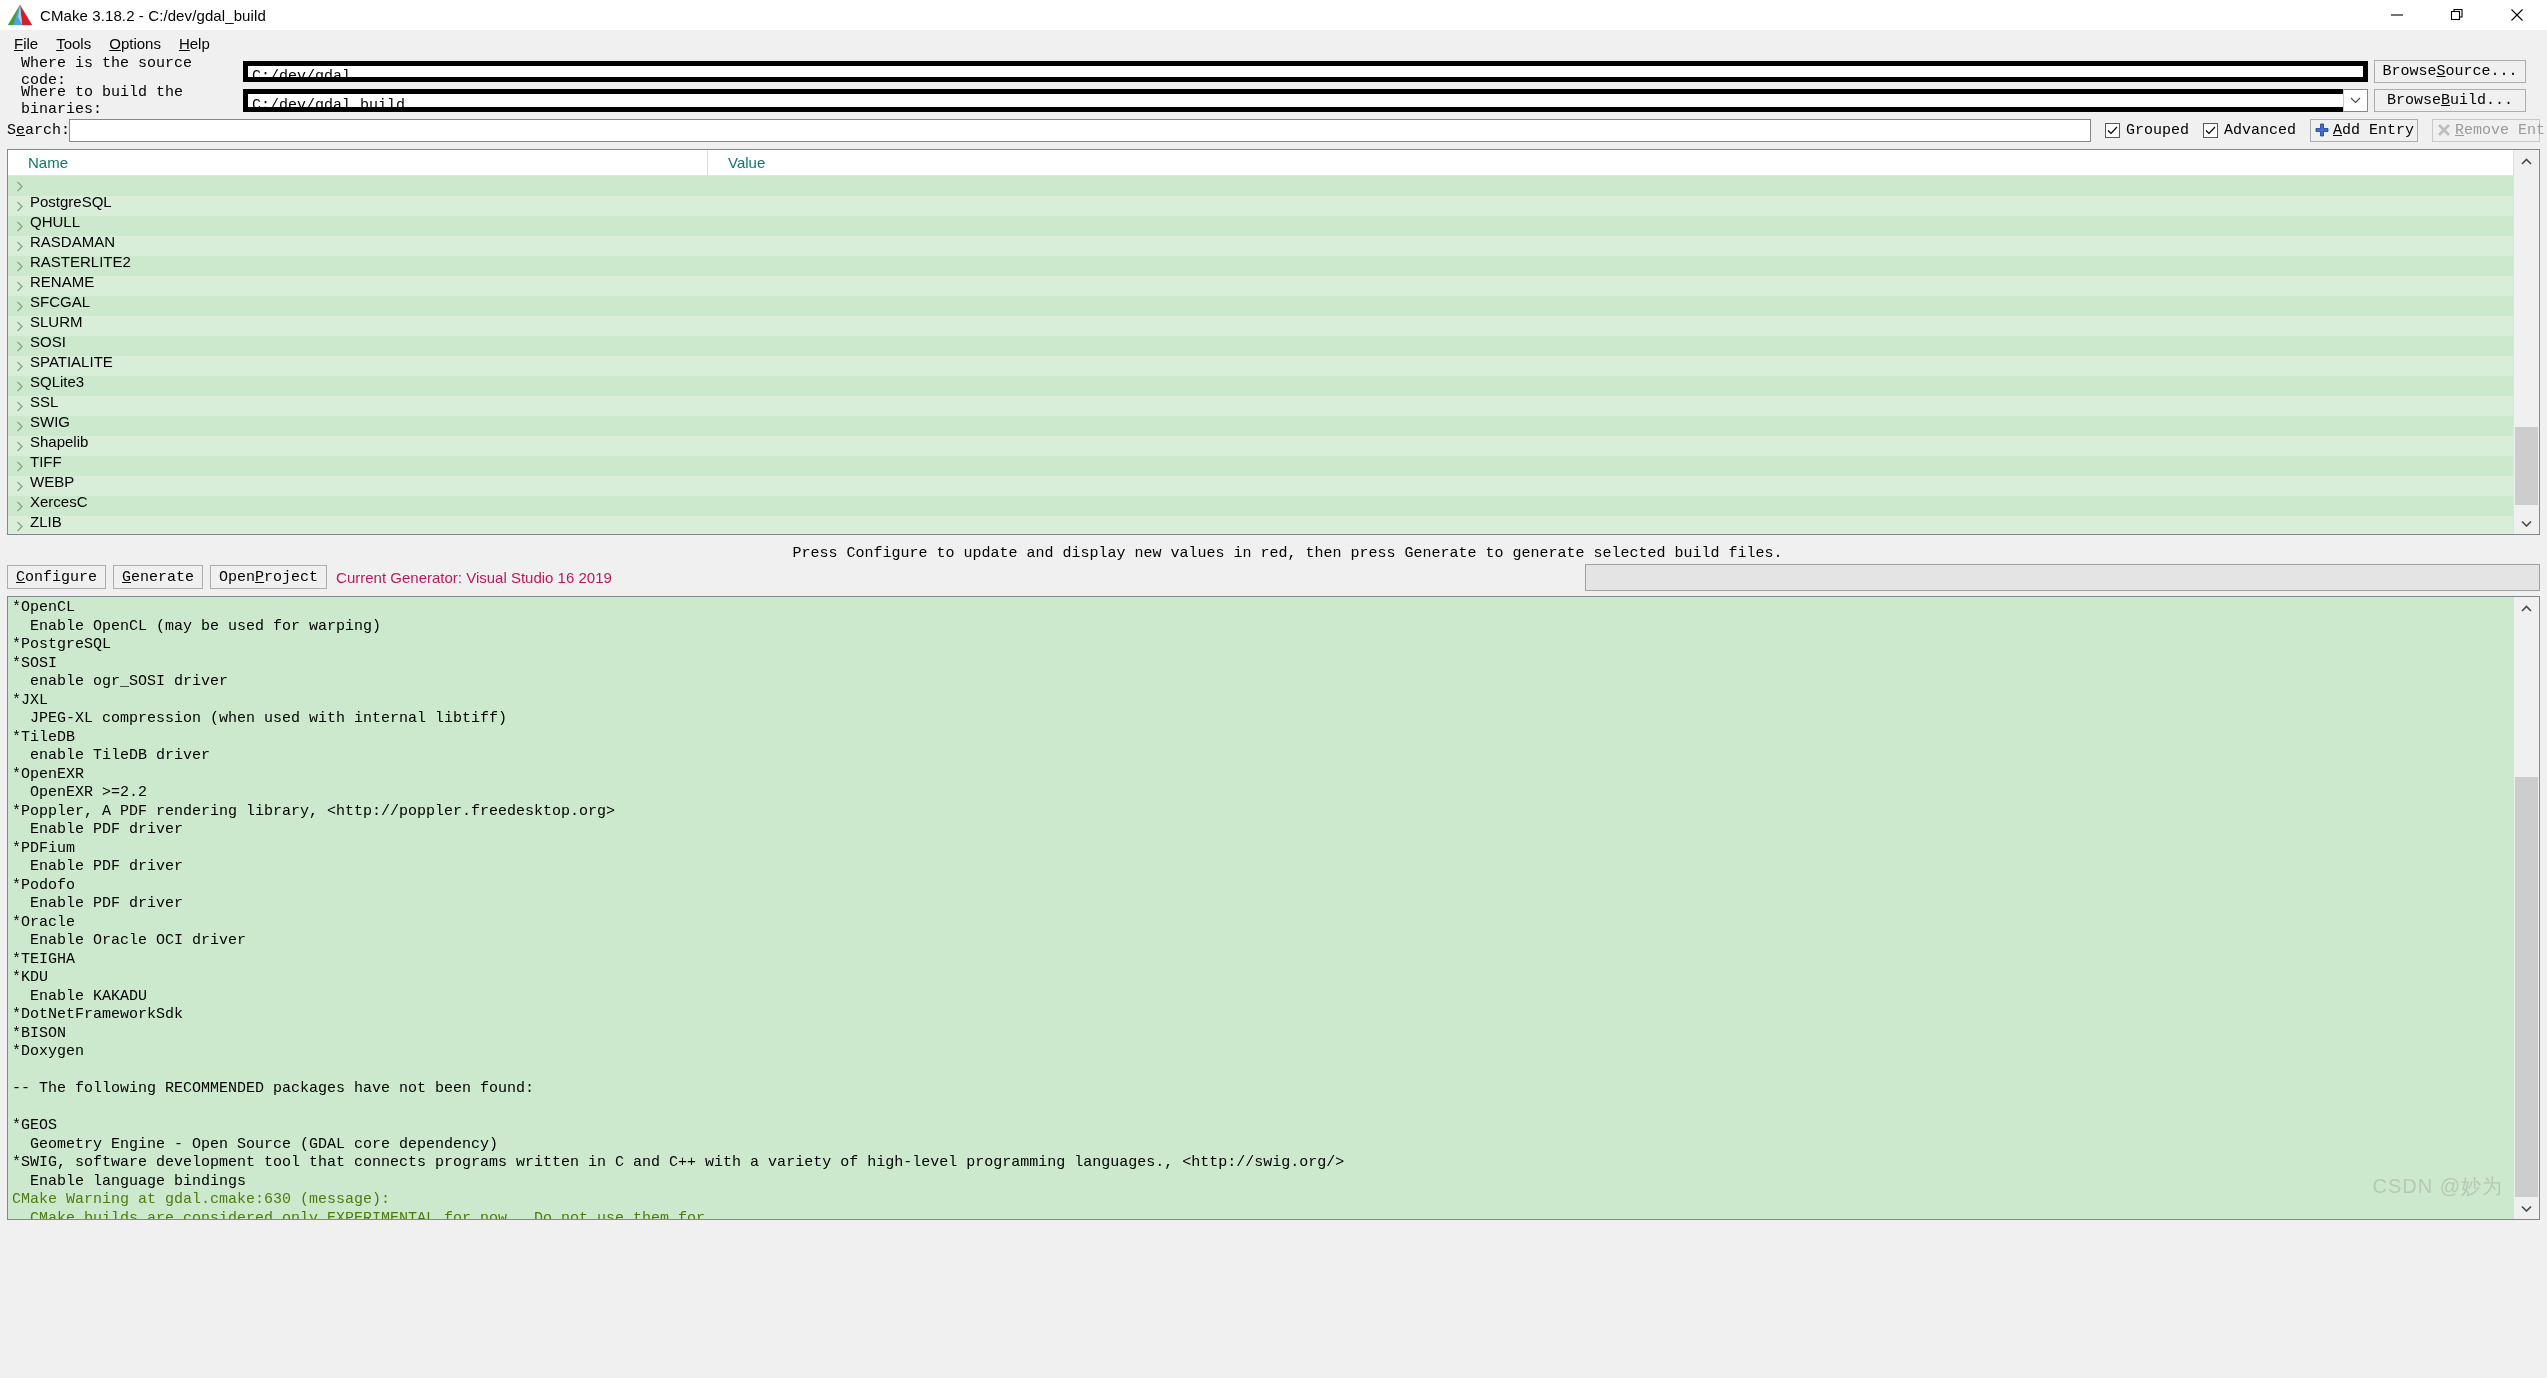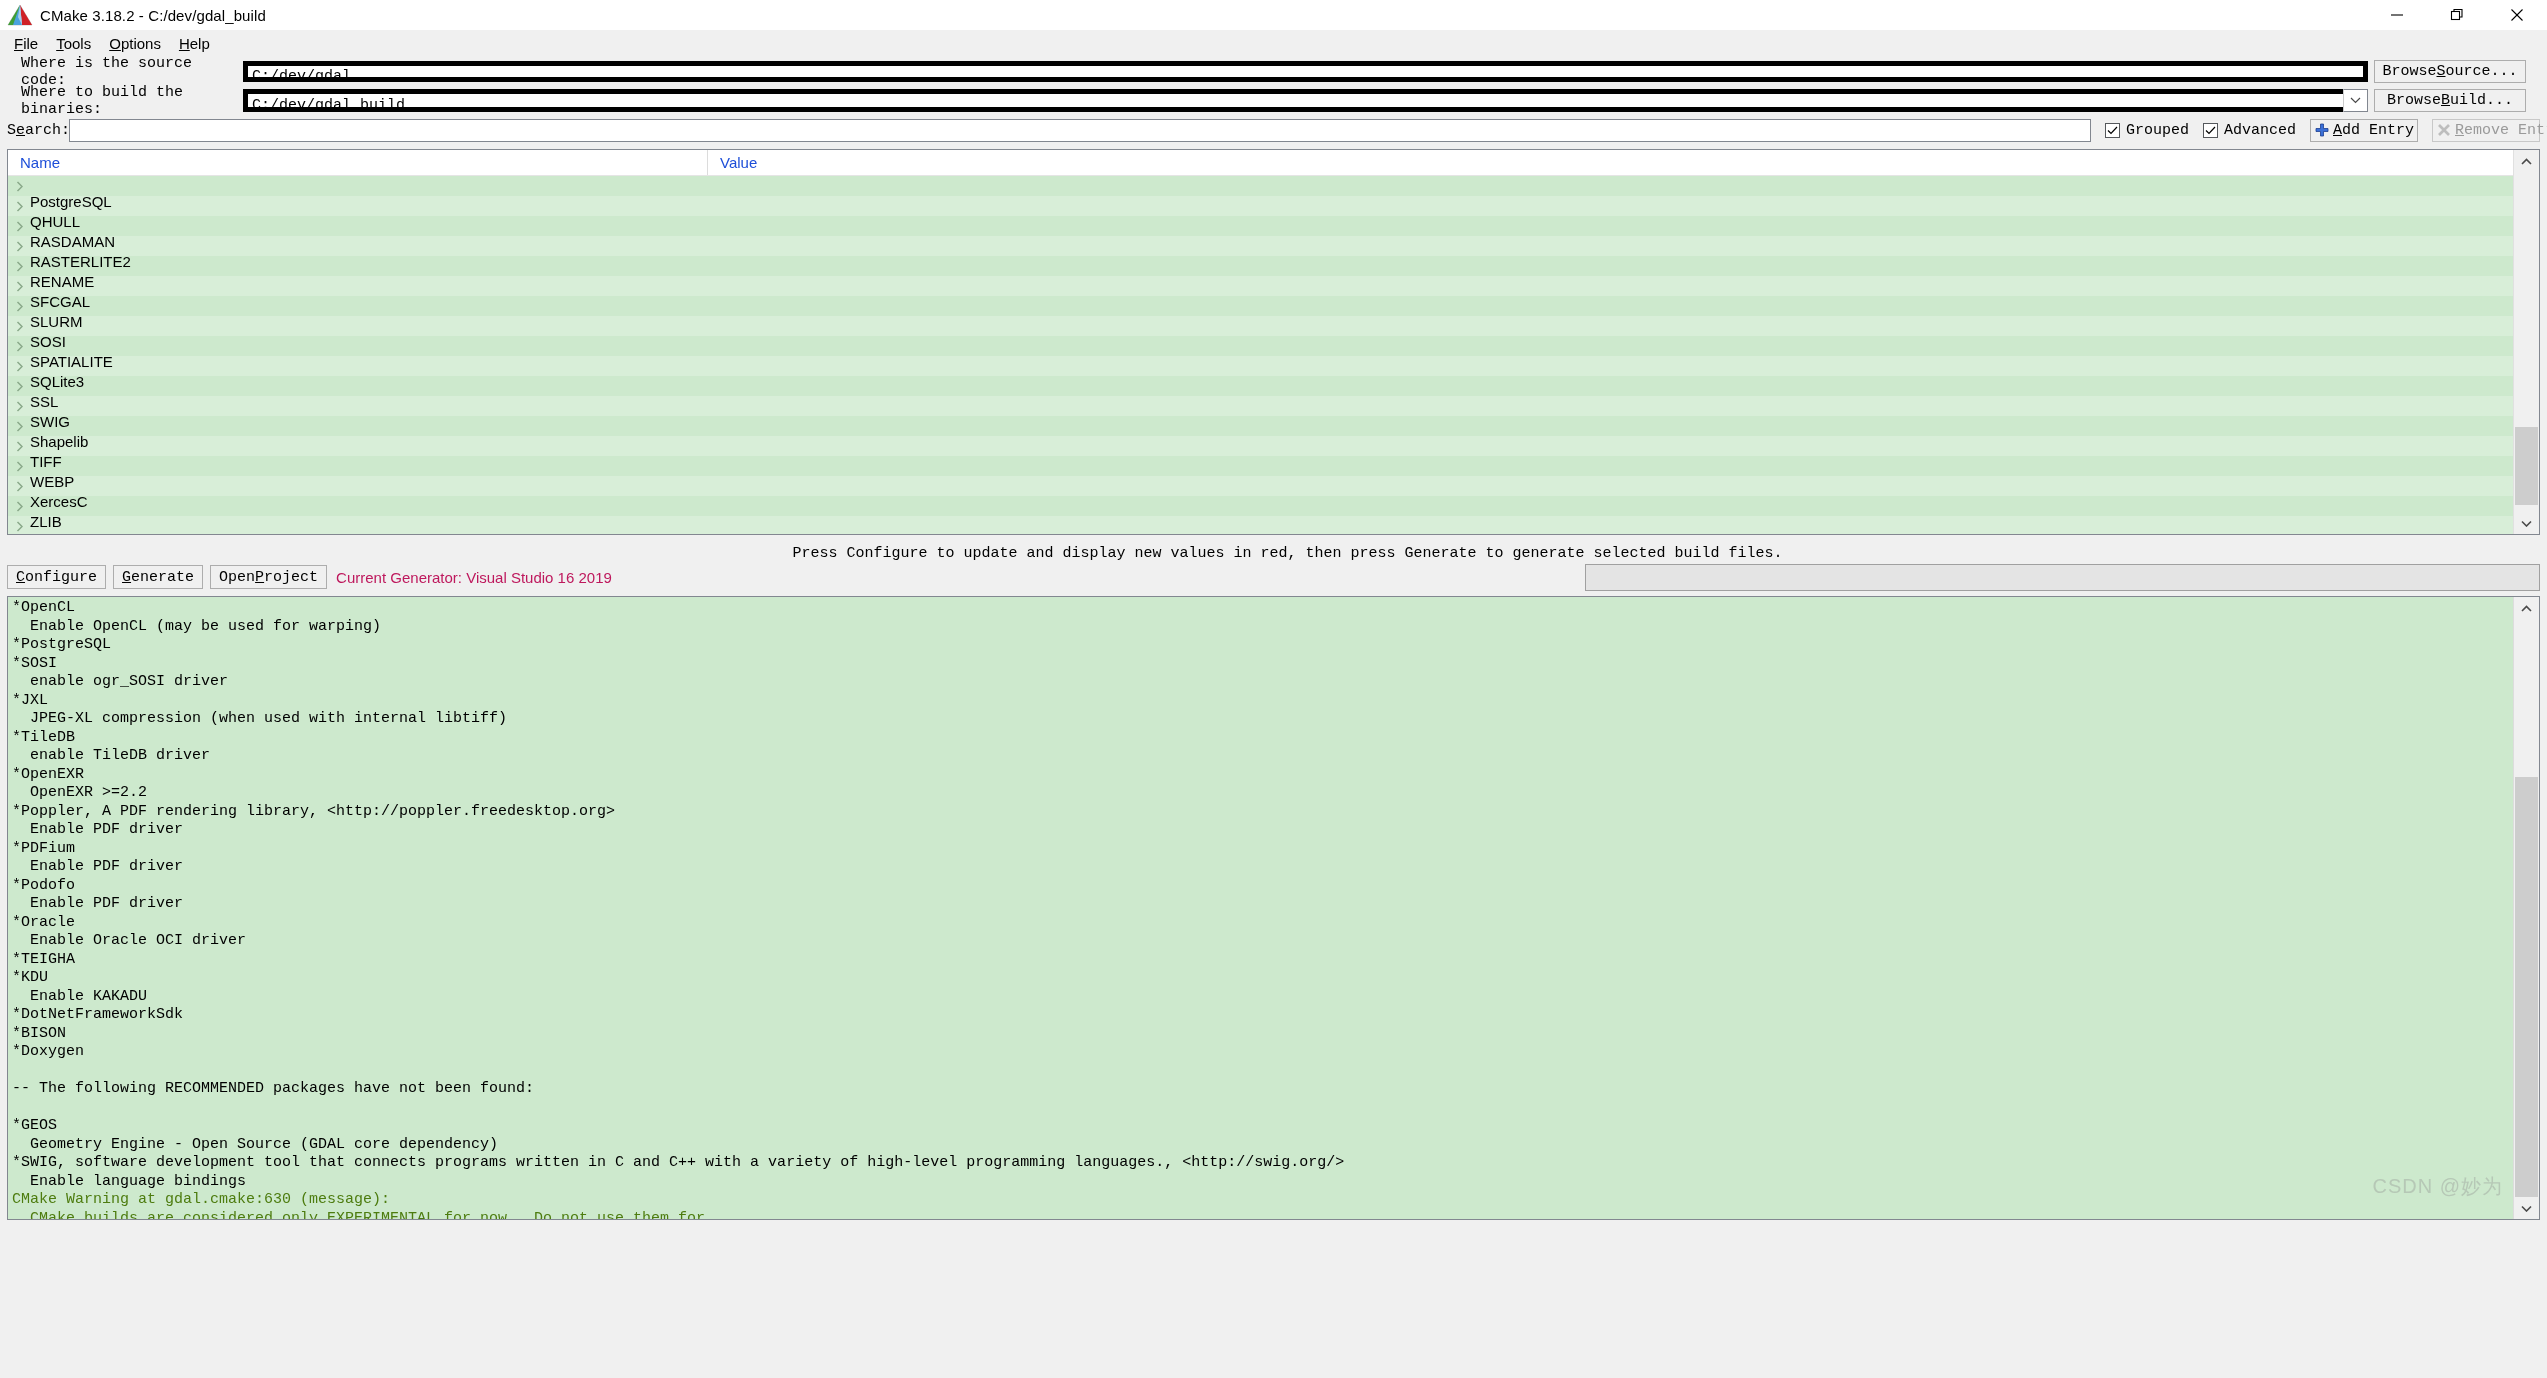--- a/index.html
+++ b/index.html
@@ -62,21 +62,21 @@
   }
   .chklabel{font-family:"Liberation Mono",monospace;font-size:15px;color:#000;}
   .entry-btn{margin-left:14px;width:108px;justify-content:flex-start;padding-left:4px;}
   .entry-btn.disabled{color:#9a9a9a;border-color:#c8c8c8;background:#f0f0f0;}
   .entry-btn .gicon{margin-right:4px;display:flex;align-items:center;flex:0 0 auto;}
 
   
   .tablewrap{margin:4px 7px 0 7px;border:1px solid #828790;background:#fff;display:flex;flex:0 0 auto;height:386px;box-sizing:border-box;}
   .tablecols{flex:1 1 auto;display:flex;flex-direction:column;min-width:0;}
   .thead{height:25px;background:#fff;display:flex;flex:0 0 auto;border-bottom:1px solid #e5e5e5;}
-  .th{font-size:15px;color:#1d4ed8;padding-left:12px;display:flex;align-items:center;box-sizing:border-box;}
+  .th{font-size:15px;color:#0f766e;padding-left:20px;display:flex;align-items:center;box-sizing:border-box;}
   .th-name{width:700px;flex:0 0 auto;border-right:1px solid #dcdcdc;}
   .th-value{flex:1 1 auto;}
   .tbody{flex:1 1 auto;overflow:hidden;}
   .trow{height:20px;display:flex;align-items:center;box-sizing:border-box;}
   .trow:nth-child(odd){background:#cde9cd;}
   .trow:nth-child(even){background:#d8eed8;}
   .trow .arrow{width:22px;display:flex;align-items:center;justify-content:center;flex:0 0 auto;}
   .trow .nm{font-size:15px;color:#000;margin-top:31px;}
   .vscroll{
     width:25px;background:#f0f0f0;border-left:1px solid #e0e0e0;flex:0 0 auto;

